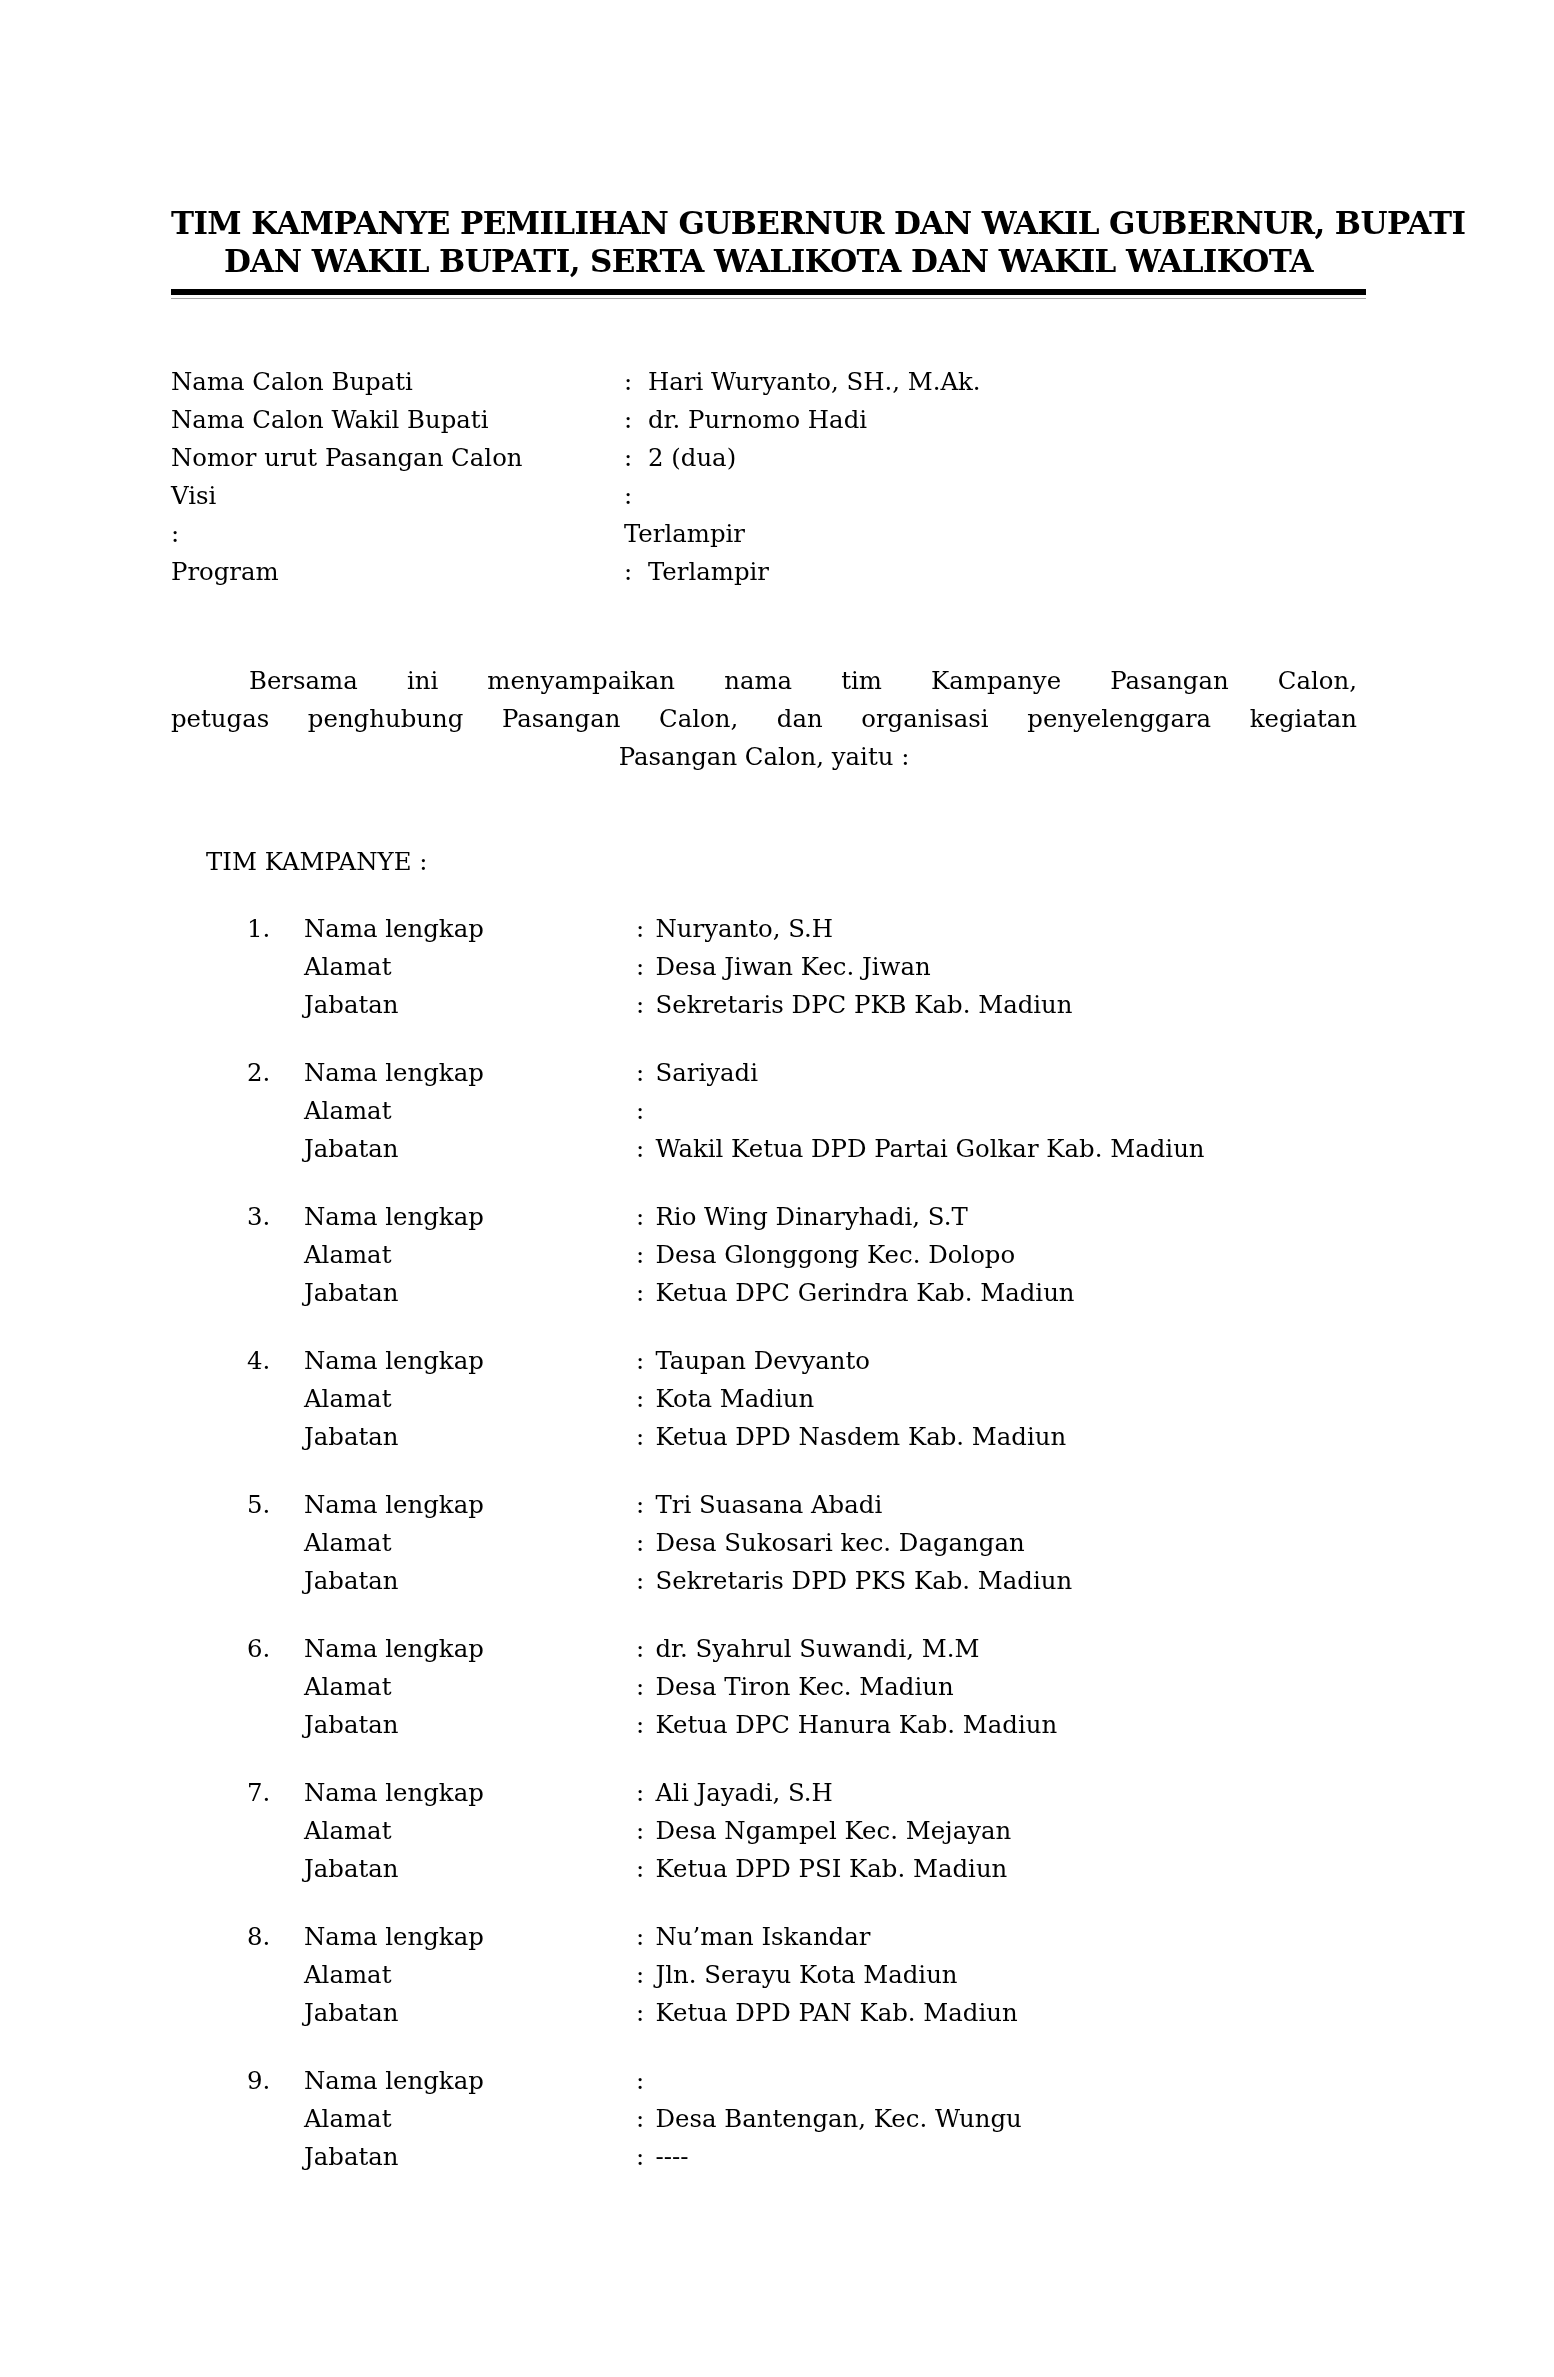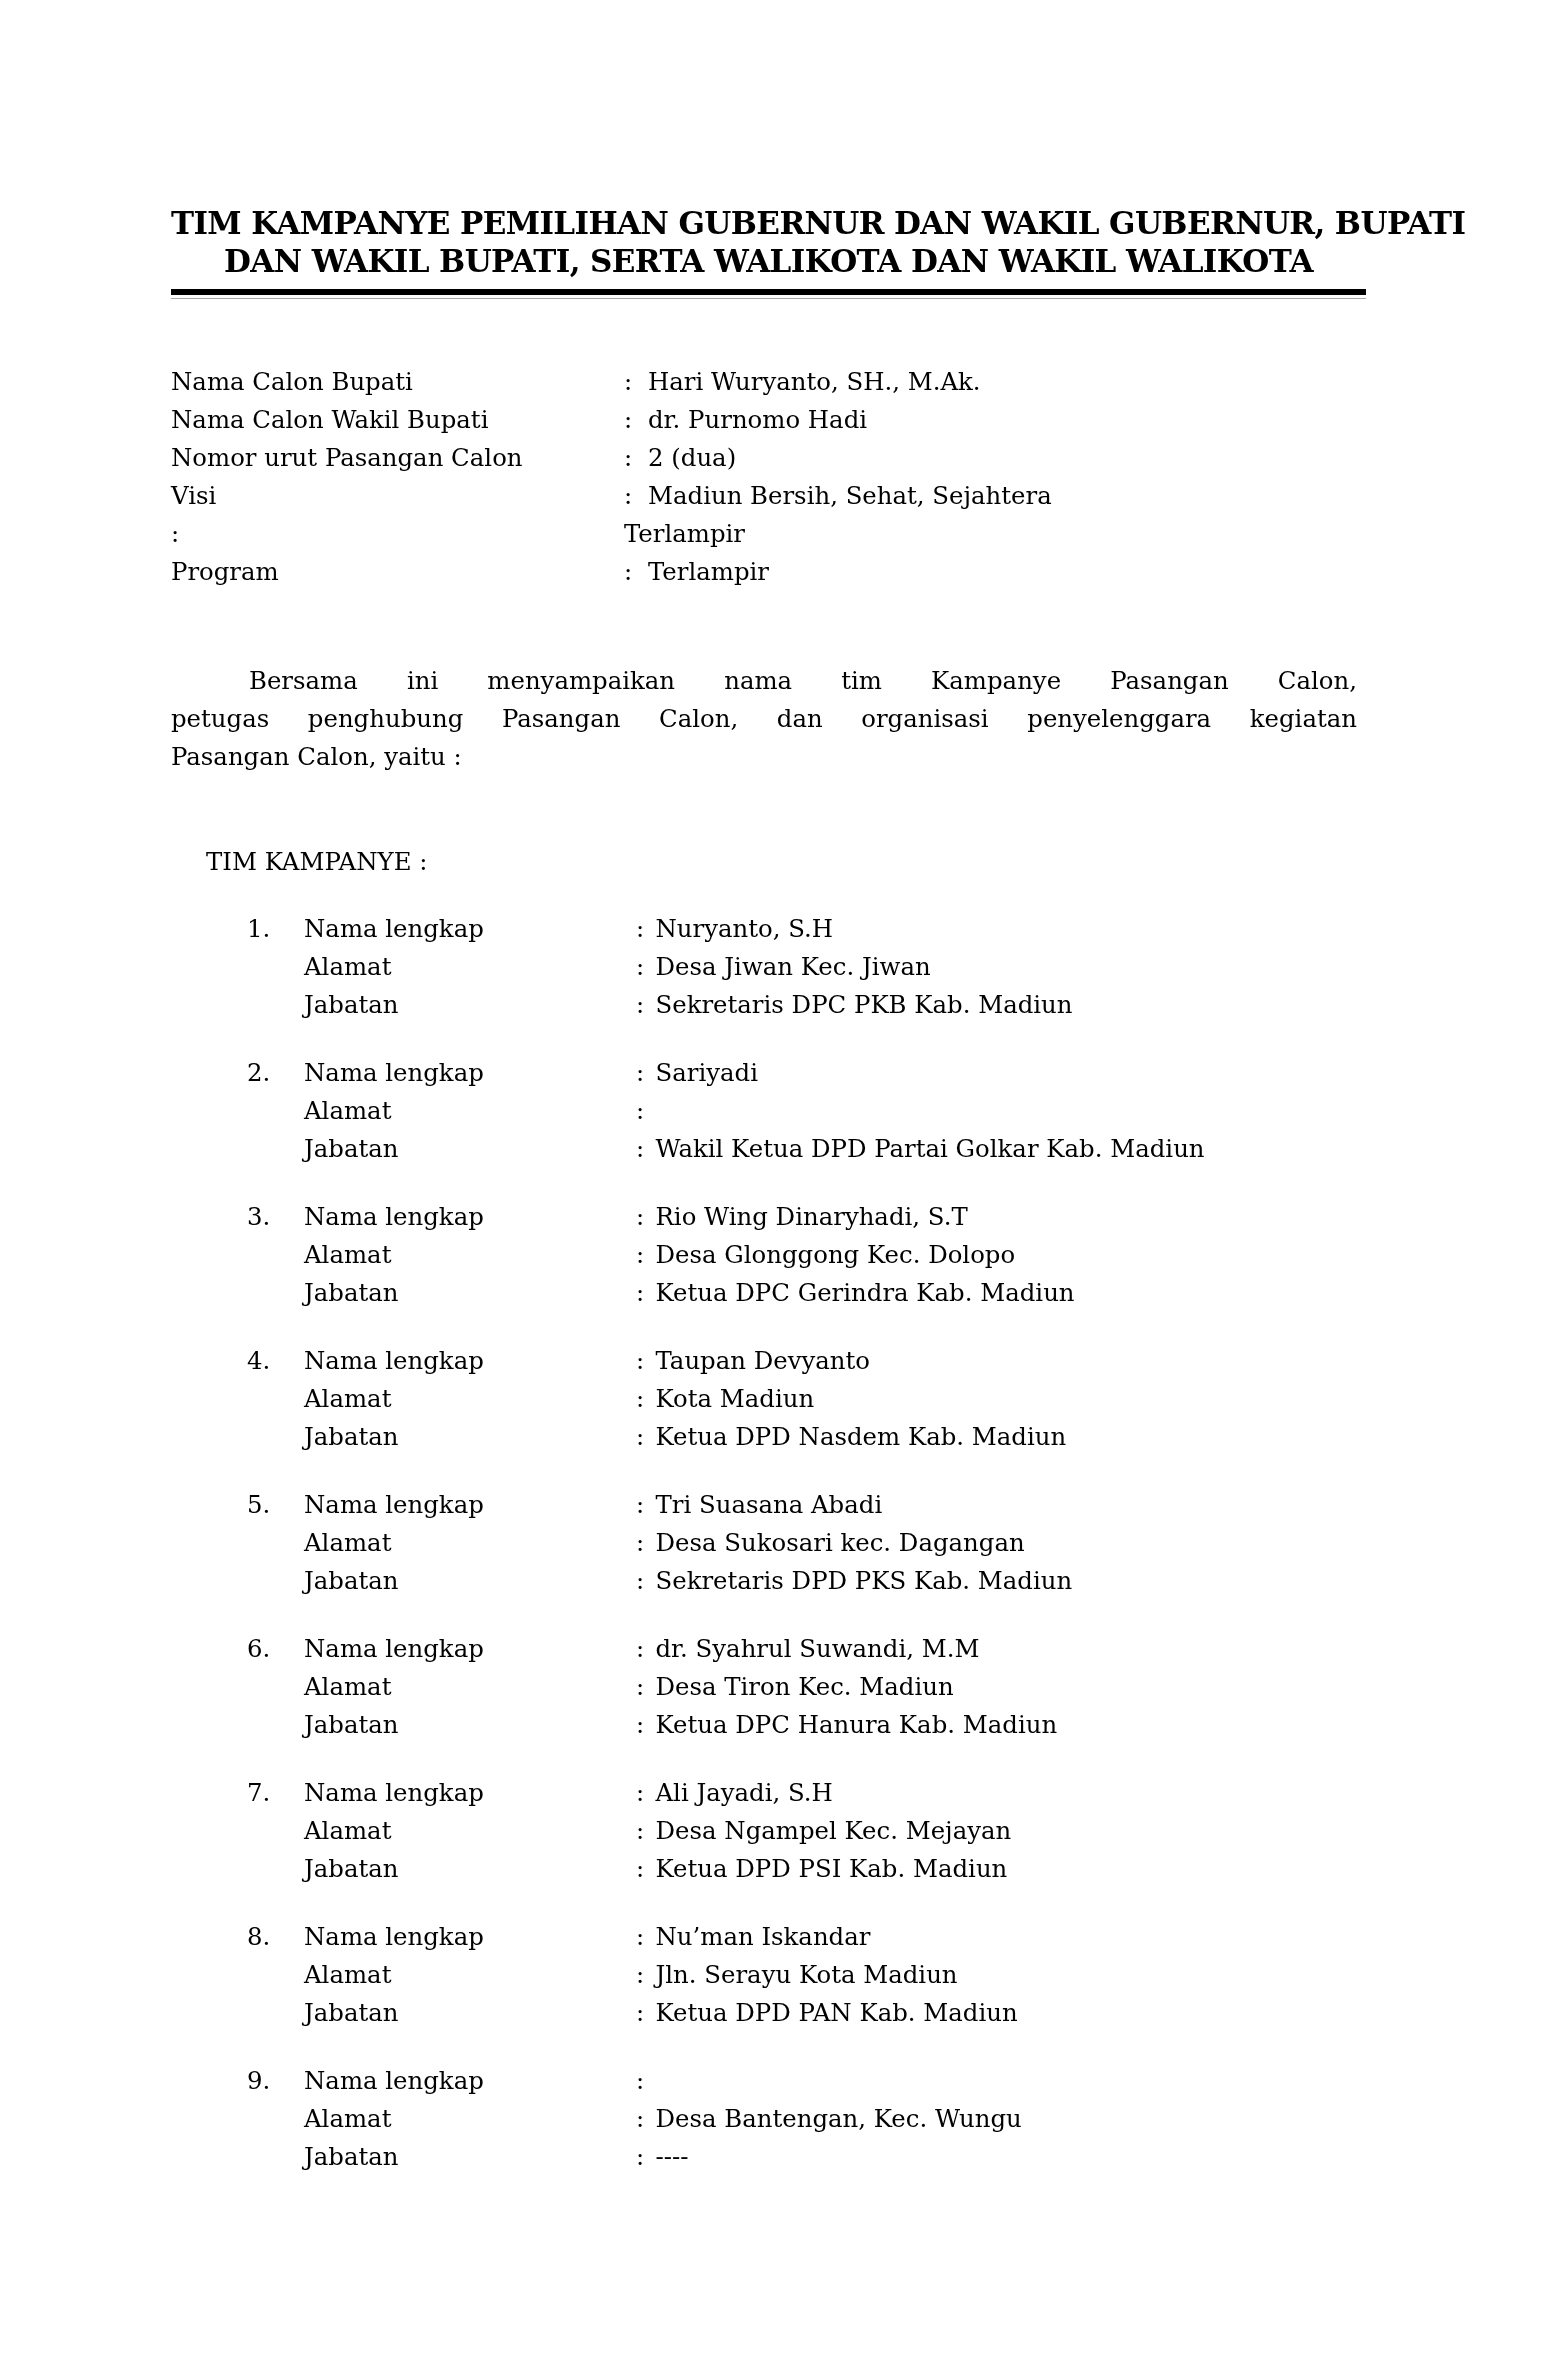--- a/index.html
+++ b/index.html
@@ -35,21 +35,21 @@
 
   
   .info-block { margin-top: 64px; }
   .info-row { display: grid; grid-template-columns: 453px 24px 1fr; }
   .info-label, .info-colon, .info-value { white-space: nowrap; }
 
   
   .intro-block { margin-top: 71px; width: 1186px; }
   .para-line-first  { text-align: justify; text-align-last: justify; text-indent: 78px; }
   .para-line-middle { text-align: justify; text-align-last: justify; }
-  .para-line-last   { text-align: left; }
+  .para-line-last   { text-align: center; }
 
   
   .section-heading { margin-top: 67px; margin-left: 35px; }
 
   
   .members-list { margin-top: 29px; }
   .member { margin-bottom: 30px; }
   .m-row { display: grid; grid-template-columns: 57px 332px 19.5px 1fr; margin-left: 76px; }
   .m-num, .m-label, .m-colon, .m-value { white-space: nowrap; }
 </style>
@@ -78,21 +78,20 @@
       <span class="info-value">dr. Purnomo Hadi</span>
     </div>
     <div class="info-row">
       <span class="info-label">Nomor urut Pasangan Calon</span>
       <span class="info-colon">:</span>
       <span class="info-value">2 (dua)</span>
     </div>
     <div class="info-row">
       <span class="info-label">Visi</span>
       <span class="info-colon">:</span>
-      <span class="info-value">Madiun Bersih, Sehat, Sejahtera</span>
     </div>
     <div class="info-row">
       <span class="info-colon">:</span>
       <span class="info-value">Terlampir</span>
     </div>
     <div class="info-row">
       <span class="info-label">Program</span>
       <span class="info-colon">:</span>
       <span class="info-value">Terlampir</span>
     </div>

